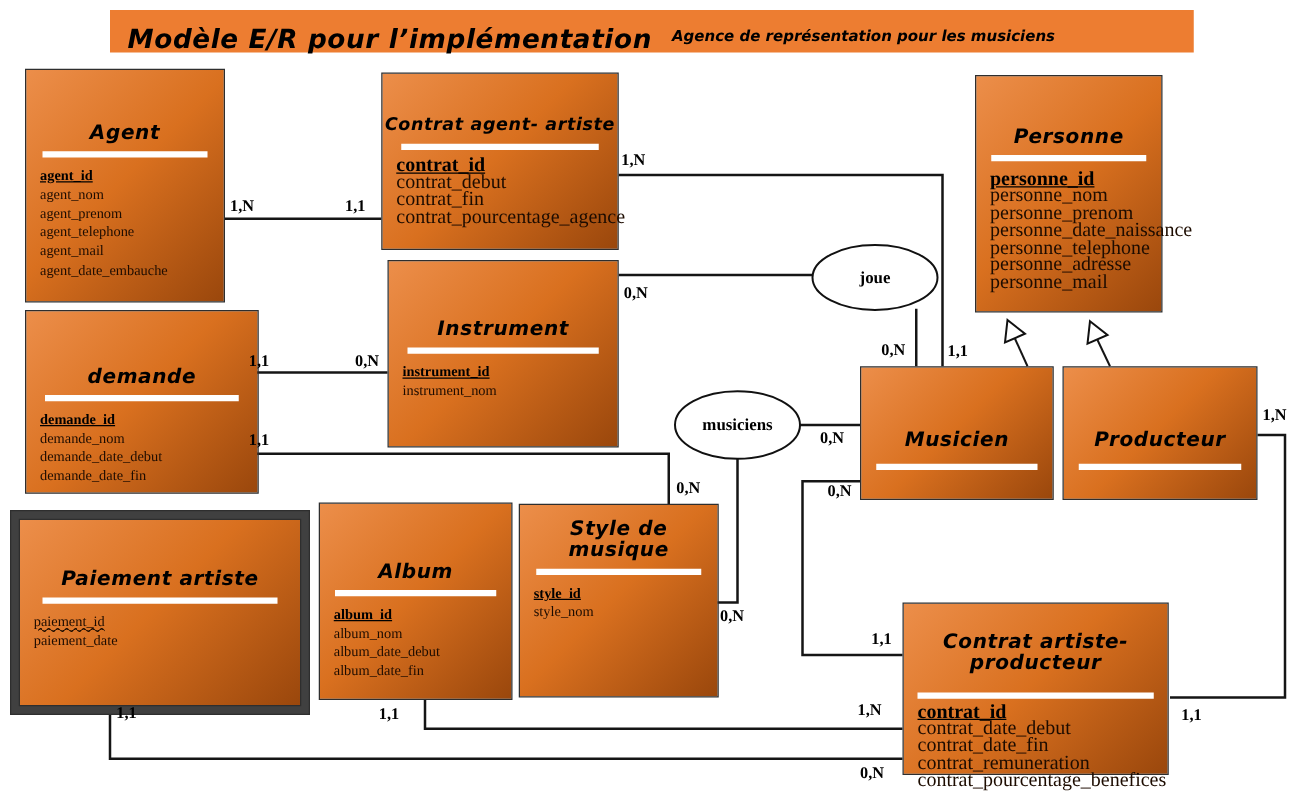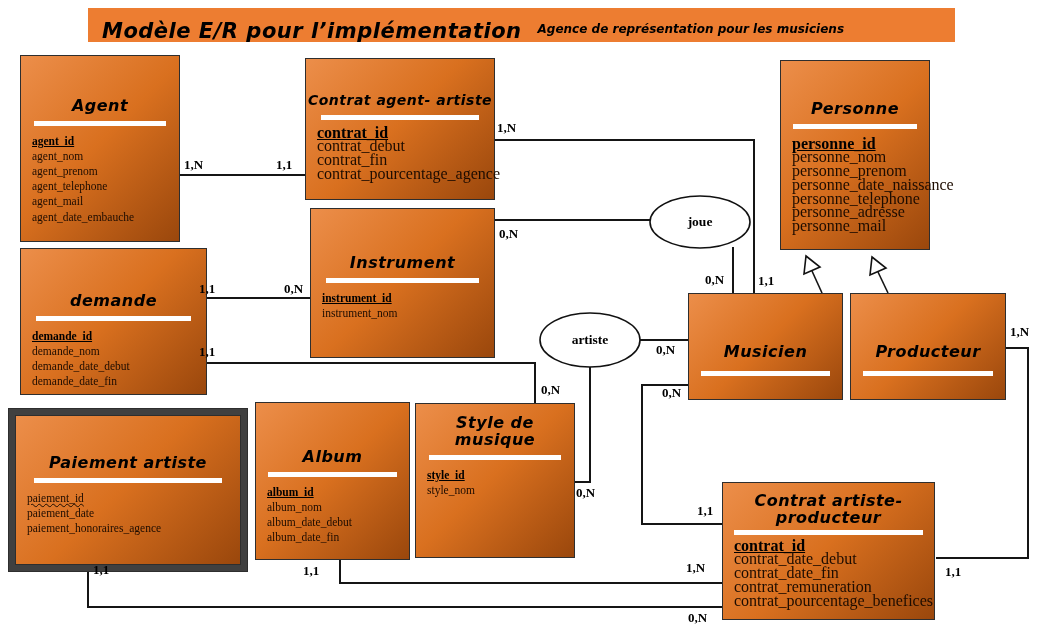--- a/index.html
+++ b/index.html
@@ -159,39 +159,38 @@
       </div>
   </div>
 
   <div class="frame" style="left:8px;top:408px;width:240px;height:164px">
     <div class="entity">
       <div class="etitle" style="padding-top:13px">Paiement artiste</div>
       <div class="sep"></div>
       <div class="fields squig">
           <div class="field">paiement_id</div>
           <div class="field">paiement_date</div>
-          <div class="field">paiement_honoraires_agence</div>
         </div>
     </div>
   </div>
 
   <div class="entity" style="left:722px;top:482px;width:213px;height:138px">
-    <div class="etitle" style="padding-top:5px;max-width:150px;margin:4px auto">Contrat artiste-producteur</div>
+    <div class="etitle" style="padding-top:5px;max-width:150px;margin:16px auto">Contrat artiste-producteur</div>
     <div class="sep" style="margin:4px auto 2px;width:90%"></div>
     <div class="fields haspk tight">
         <div class="field">contrat_id</div>
         <div class="field">contrat_date_debut</div>
         <div class="field">contrat_date_fin</div>
         <div class="field">contrat_remuneration</div>
         <div class="field">contrat_pourcentage_benefices</div>
       </div>
   </div>
 
   <div class="rel" style="left:655px;top:214px">joue</div>
-  <div class="rel" style="left:545px;top:332px">artiste</div>
+  <div class="rel" style="left:545px;top:332px">musiciens</div>
 
   <div class="card" style="left:184px;top:157px">1,N</div>
   <div class="card" style="left:276px;top:157px">1,1</div>
   <div class="card" style="left:497px;top:120px">1,N</div>
   <div class="card" style="left:758px;top:273px">1,1</div>
   <div class="card" style="left:499px;top:226px">0,N</div>
   <div class="card" style="left:705px;top:272px">0,N</div>
   <div class="card" style="left:199px;top:281px">1,1</div>
   <div class="card" style="left:284px;top:281px">0,N</div>
   <div class="card" style="left:199px;top:344px">1,1</div>

